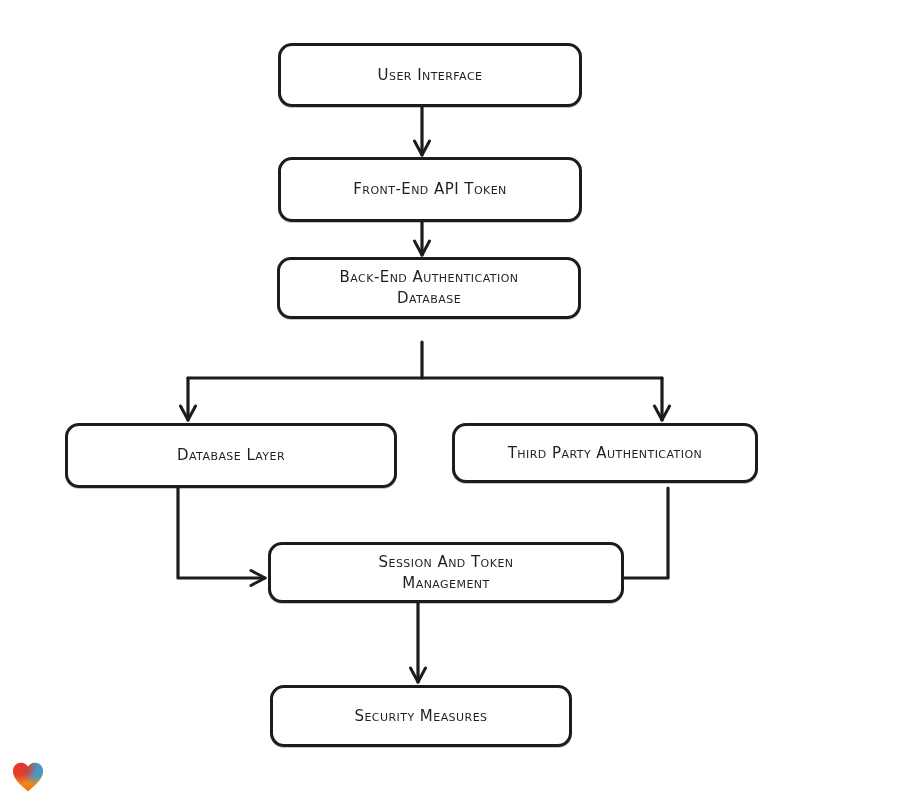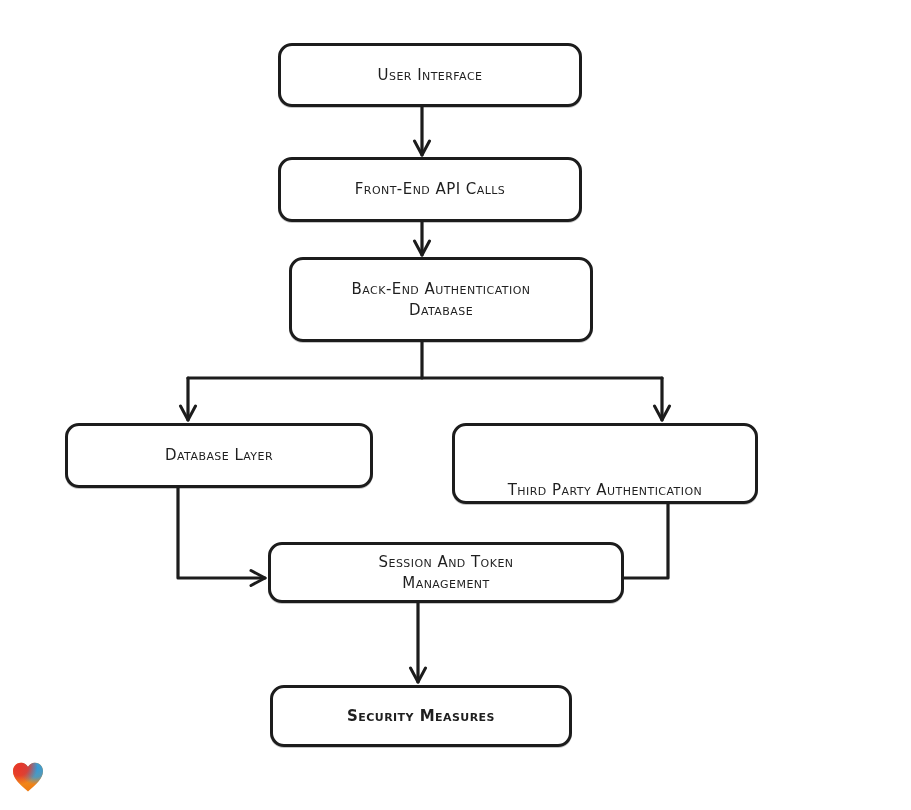--- a/index.html
+++ b/index.html
@@ -32,25 +32,25 @@
   .node-label {
     font-size: 15px;
     font-variant: small-caps;
     letter-spacing: 0.45px;
     color: #1f1f1f;
     line-height: 21px;
     padding: 0 10px;
   }
   .n1 { left: 278px; top: 43px;  width: 304px; height: 64px; }
   .n2 { left: 278px; top: 157px; width: 304px; height: 65px; }
-  .n3 { left: 277px; top: 257px; width: 304px; height: 85px; margin-left: 12px; }
-  .n4 { left: 65px;  top: 423px; width: 308px; height: 65px; }
-  .n5 { left: 452px; top: 423px; width: 306px; height: 81px; align-items: flex-end; }
+  .n3 { left: 277px; top: 257px; width: 304px; height: 62px; }
+  .n4 { left: 65px;  top: 423px; width: 332px; height: 65px; }
+  .n5 { left: 452px; top: 423px; width: 306px; height: 60px; }
   .n6 { left: 268px; top: 542px; width: 356px; height: 61px; }
-  .n7 { left: 270px; top: 685px; width: 302px; height: 62px; font-weight: bold; }
+  .n7 { left: 270px; top: 685px; width: 302px; height: 62px; }
   .footer-logo {
     position: absolute;
     left: 10px; top: 760px;
     width: 36px; height: 36px;
     cursor: pointer;
   }
 </style>
 </head>
 <body>
 
@@ -73,21 +73,21 @@
       <path d="M668 488 L668 578 L571 578" marker-end="url(#arrow)"></path>
       <path d="M418 603 L418 682" marker-end="url(#arrow)"></path>
     </g>
   </svg>
 
   <div class="node n1">
     <div class="node-label">User Interface</div>
   </div>
 
   <div class="node n2">
-    <div class="node-label">Front-End API Calls</div>
+    <div class="node-label">Front-End API Token</div>
   </div>
 
   <div class="node n3">
     <div class="node-label">
       <div>Back-End Authentication</div>
       <div>Database</div>
     </div>
   </div>
 
   <div class="node n4">

